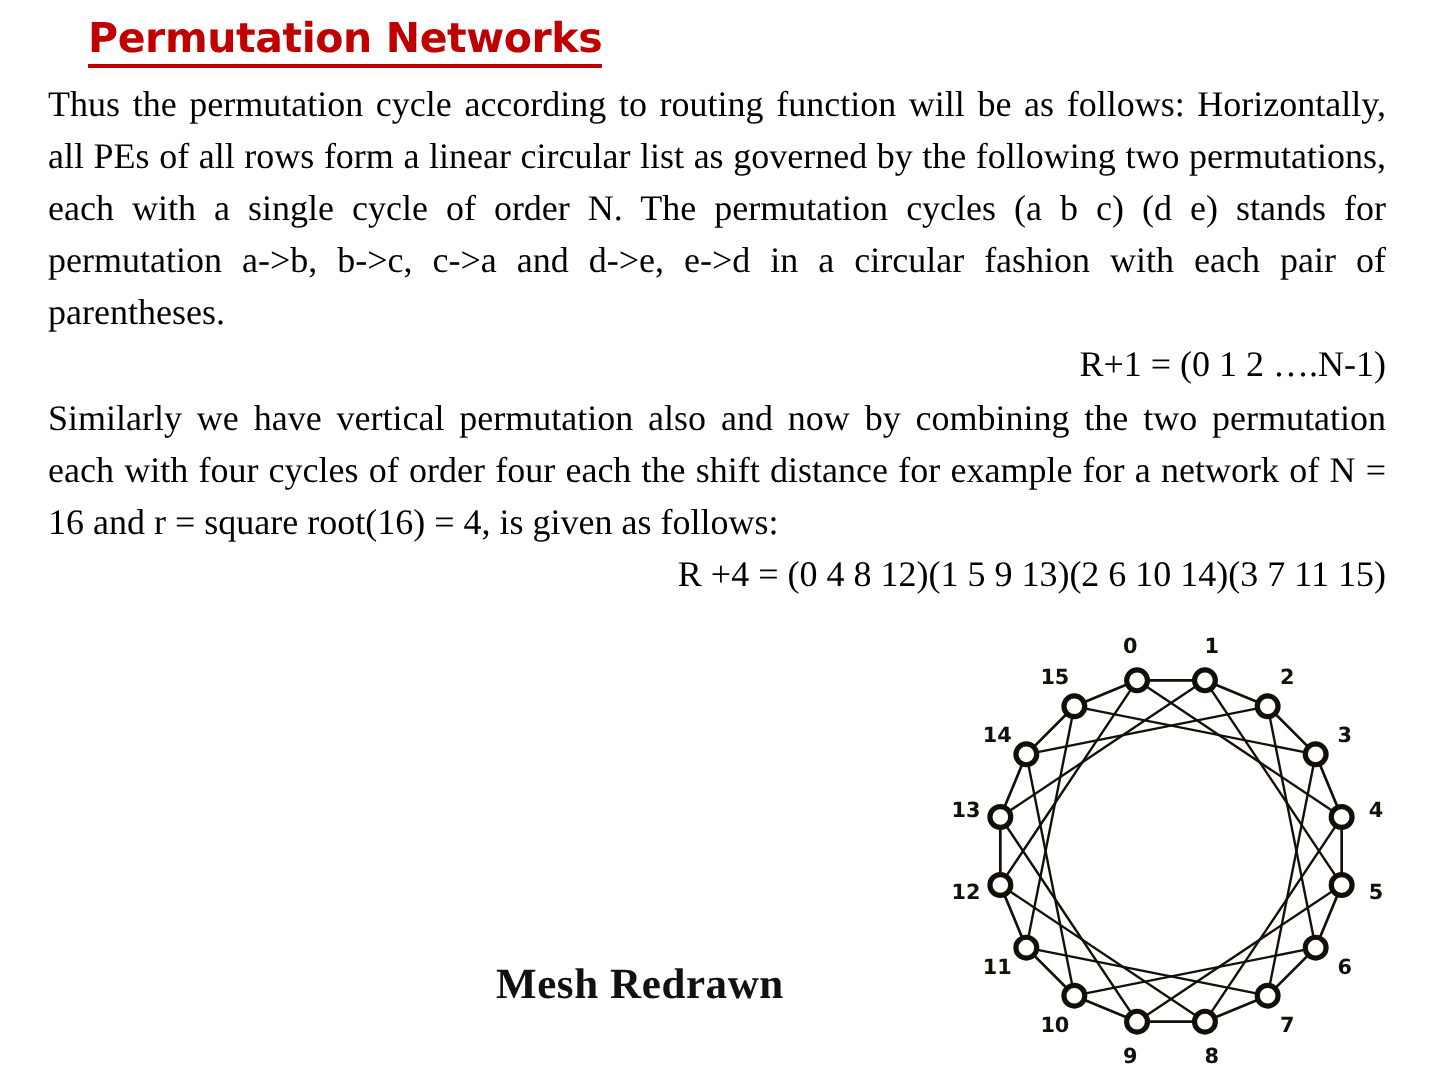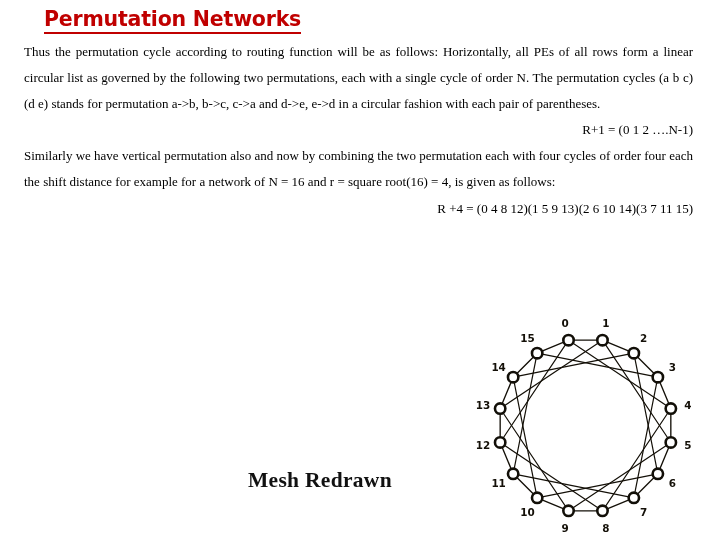--- a/index.html
+++ b/index.html
@@ -45,42 +45,42 @@
     white-space: nowrap;
   }
 
   
   #body-block {
     position: absolute;
     left: 24px;
     top: 39px;
     width: 669px;
     color: #000000;
-    font-size: 13px;
+    font-size: 18px;
     line-height: 26.1px;
   }
   .para {
     margin: 0;
     text-align: justify;
     text-justify: inter-word;
     -webkit-hyphens: none;
     hyphens: none;
   }
   .para.left {
     text-align: right;
   }
   .para.nowrap {
     white-space: nowrap;
   }
 
   
   #mesh-caption {
     position: absolute;
     left: 248px;
-    top: 468px;
+    top: 480px;
     font-size: 21.5px;
     font-weight: bold;
     color: #111111;
     letter-spacing: 0.3px;
     white-space: nowrap;
   }
 
   
   #ring-diagram {
     position: absolute;

